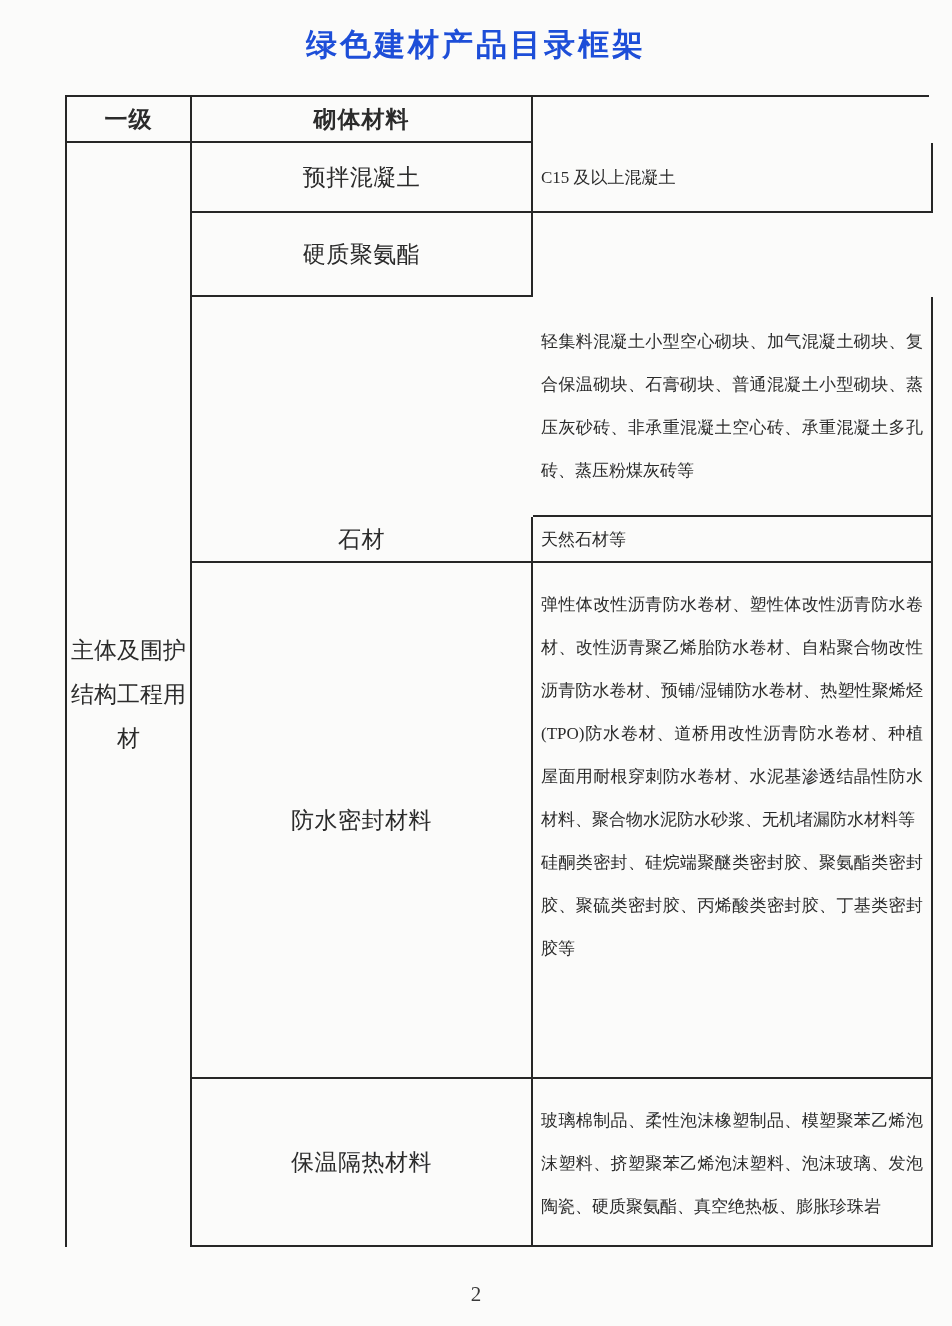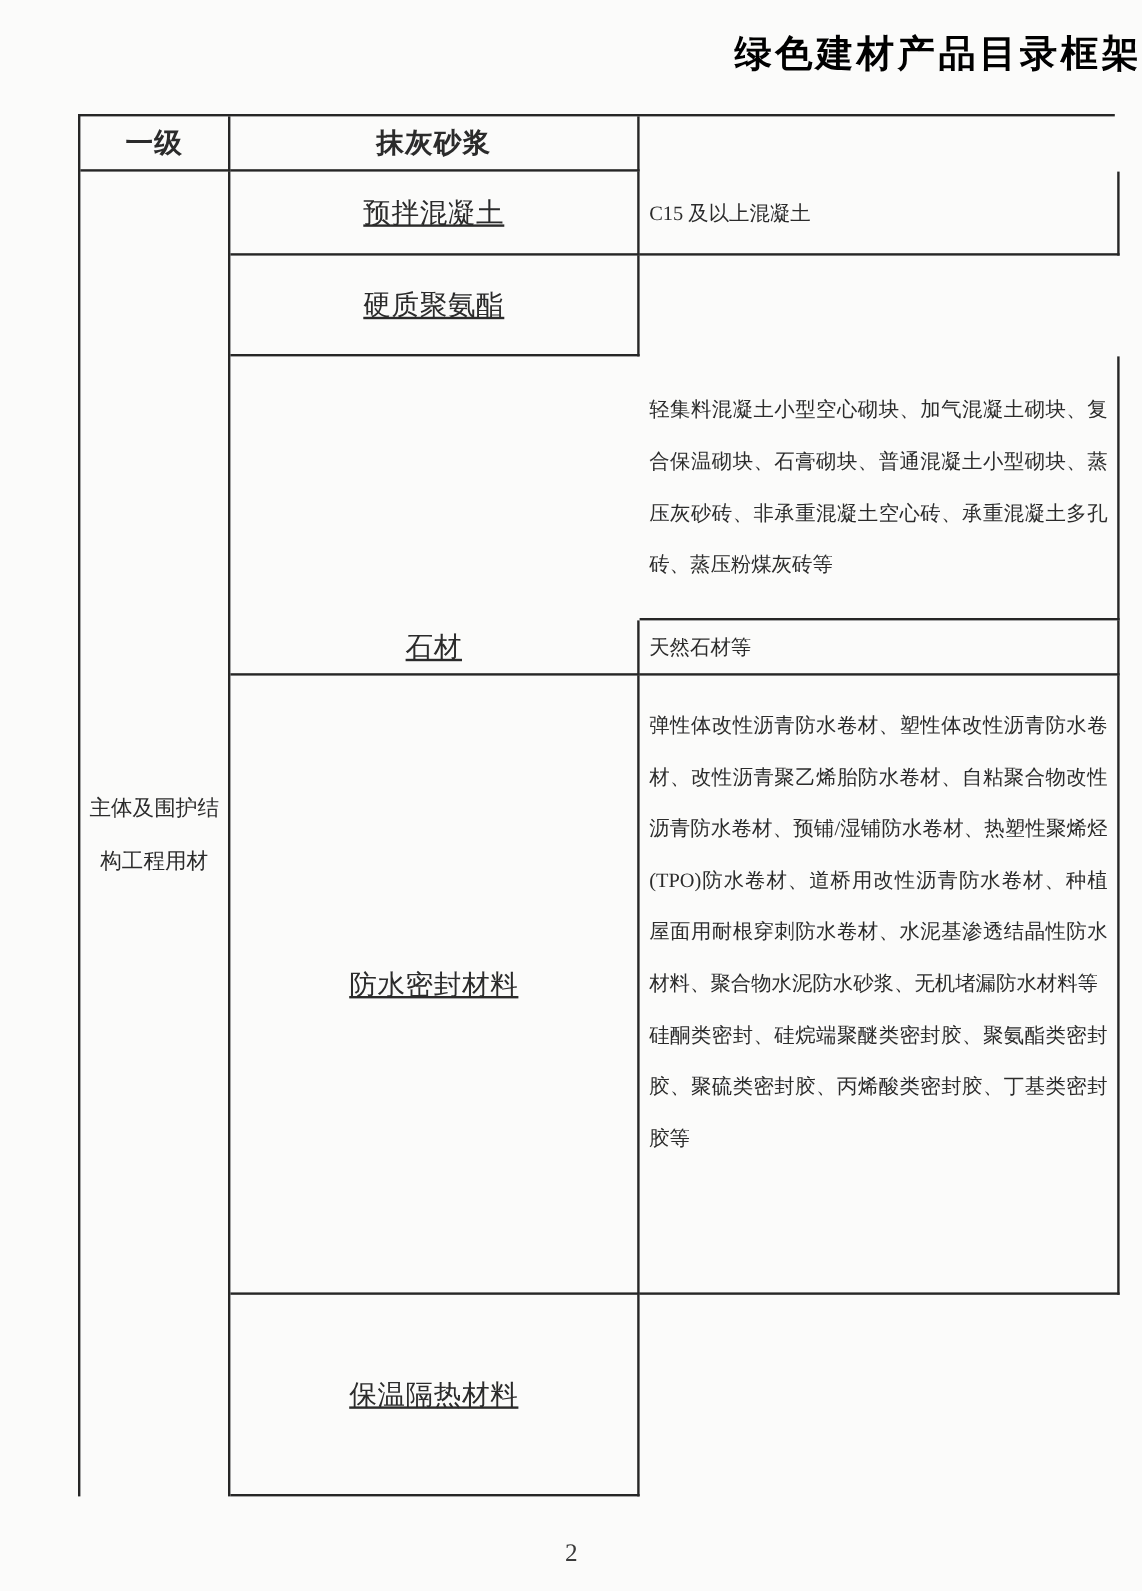--- a/index.html
+++ b/index.html
@@ -5,22 +5,22 @@
   * { margin:0; padding:0; box-sizing:border-box; }
   html,body { width:952px; height:1326px; }
   body {
     position:relative;
     background:#fbfbfa;
     font-family:"Liberation Serif","DejaVu Serif",serif;
     color:#2b2b2b;
   }
   .doc-title {
     position:absolute; top:24px; left:0; width:100%;
-    text-align:right; font-size:31px; font-weight:bold;
-    letter-spacing:3px; color:#000000;
+    text-align:center; font-size:31px; font-weight:bold;
+    letter-spacing:3px; color:#1d4ed8;
   }
   .tbl {
     position:absolute; top:95px; left:65px; width:864px;
     display:grid;
     grid-template-columns:125px 341px 400px;
     grid-template-rows:46px 70px 84px 220px 46px 516px 168px;
     border-top:2px solid #262626;
     border-left:2px solid #262626;
   }
   .cell {
@@ -29,29 +29,28 @@
     overflow:hidden;
   }
   .hdr {
     display:flex; align-items:center; justify-content:center;
     font-weight:bold; font-size:23px; letter-spacing:1px;
   }
   .lvl1 {
     grid-column:1; grid-row:2 / 8;
     border-bottom:none;
     display:flex; align-items:center; justify-content:center;
-    text-align:center; font-size:18px; line-height:44px;
+    text-align:center; font-size:23px; line-height:44px;
     padding:0 2px;
   }
   .lvl2 {
     grid-column:2;
     display:flex; align-items:center; justify-content:center;
     text-align:center; font-size:23px; letter-spacing:0.5px;
     padding:0 18px;
-    text-decoration:underline;
   }
   .ex {
     grid-column:3;
     font-size:17px; line-height:43px;
     padding:0 8px;
     display:flex; flex-direction:column; justify-content:center;
   }
   .ex p { text-align:justify; }
   .ex.top { justify-content:flex-start; padding-top:20px; }
   .r2{grid-row:2}.r3{grid-row:3}.r4{grid-row:4}.r5{grid-row:5}.r6{grid-row:6}.r7{grid-row:7}
@@ -60,21 +59,21 @@
     text-align:center; font-size:21px; color:#3a3a3a;
   }
 </style>
 </head>
 <body>
 
 <div class="doc-title">绿色建材产品目录框架</div>
 
 <div class="tbl">
   <div class="cell hdr">一级</div>
-  <div class="cell hdr">抹灰砂浆</div>
+  <div class="cell hdr">砌体材料</div>
 
   <div class="cell lvl1">主体及围护结构工程用材</div>
 
   <div class="cell lvl2 r2">预拌混凝土</div>
   <div class="cell ex r2">
       <p>C15 及以上混凝土</p>
     </div>
 
   <div class="cell lvl2 r3">硬质聚氨酯</div>
 
@@ -87,15 +86,18 @@
       <p>天然石材等</p>
     </div>
 
   <div class="cell lvl2 r6">防水密封材料</div>
   <div class="cell ex top r6">
     <p>弹性体改性沥青防水卷材、塑性体改性沥青防水卷材、改性沥青聚乙烯胎防水卷材、自粘聚合物改性沥青防水卷材、预铺/湿铺防水卷材、热塑性聚烯烃(TPO)防水卷材、道桥用改性沥青防水卷材、种植屋面用耐根穿刺防水卷材、水泥基渗透结晶性防水材料、聚合物水泥防水砂浆、无机堵漏防水材料等</p>
     <p>硅酮类密封、硅烷端聚醚类密封胶、聚氨酯类密封胶、聚硫类密封胶、丙烯酸类密封胶、丁基类密封胶等</p>
   </div>
 
   <div class="cell lvl2 r7">保温隔热材料</div>
+  <div class="cell ex top r7">
+      <p>玻璃棉制品、柔性泡沫橡塑制品、模塑聚苯乙烯泡沫塑料、挤塑聚苯乙烯泡沫塑料、泡沫玻璃、发泡陶瓷、硬质聚氨酯、真空绝热板、膨胀珍珠岩</p>
+    </div>
 </div>
 
 <div class="page-num">2</div>
 
 </body></html>

